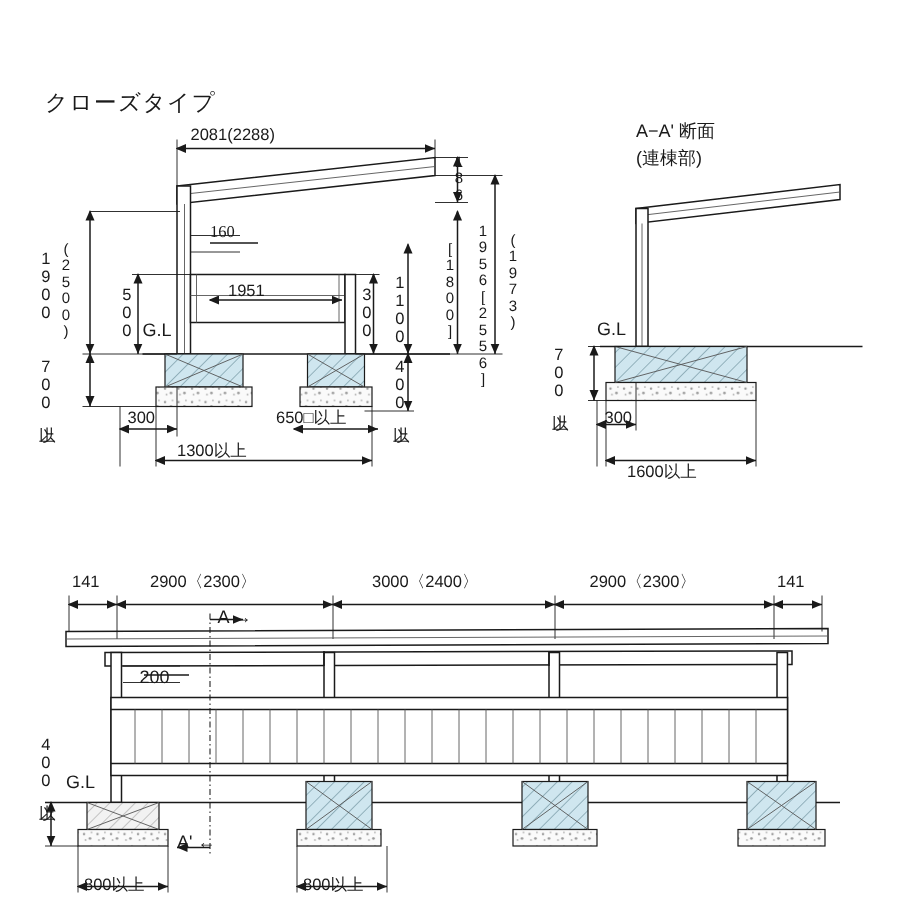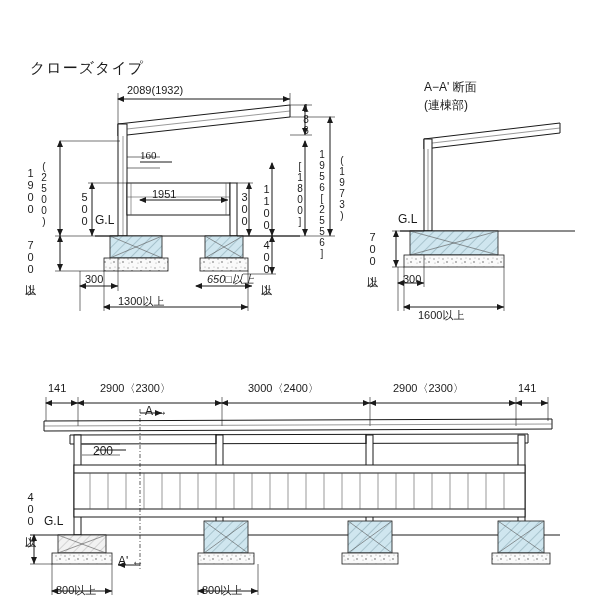--- a/index.html
+++ b/index.html
@@ -229,40 +229,40 @@
     <line class="ln-ext" x1="30" y1="533" x2="52" y2="533"></line>
 
     <line class="ln" x1="52" y1="560" x2="112" y2="560" marker-start="url(#arS)" marker-end="url(#ar)"></line>
     <line class="ln" x1="198" y1="560" x2="258" y2="560" marker-start="url(#arS)" marker-end="url(#ar)"></line>
     <line class="ln-ext" x1="52" y1="533" x2="52" y2="564"></line>
     <line class="ln-ext" x1="112" y1="533" x2="112" y2="564"></line>
     <line class="ln-ext" x1="198" y1="533" x2="198" y2="564"></line>
     <line class="ln-ext" x1="258" y1="533" x2="258" y2="564"></line>
   </svg>
 
-  <div class="lbl" style="left:127px;top:54px;">2089(1932)</div>
+  <div class="lbl" style="left:127px;top:54px;">2081(2288)</div>
   <div class="lbl vert" style="left:300px;top:72px;font-size:10px;">186</div>
   <div class="lbl" style="left:140px;top:119px;font-family:Liberation Serif, serif;">160</div>
   <div class="lbl" style="left:152px;top:158px;">1951</div>
 
   <div class="lbl vert" style="left:24px;top:136px;">1900</div>
   <div class="lbl vert sm" style="left:38px;top:130px;">(2500)</div>
   <div class="lbl vert" style="left:24px;top:208px;">700以上</div>
   <div class="lbl vert" style="left:78px;top:160px;">500</div>
   <div class="lbl" style="left:95px;top:183px;font-size:12px;">G.L</div>
 
   <div class="lbl vert" style="left:238px;top:160px;">300</div>
   <div class="lbl vert" style="left:260px;top:152px;">1100</div>
   <div class="lbl vert" style="left:260px;top:208px;">400以上</div>
   <div class="lbl vert sm" style="left:294px;top:130px;">[1800]</div>
   <div class="lbl vert sm" style="left:316px;top:118px;">1956[2556]</div>
   <div class="lbl vert sm" style="left:336px;top:124px;">(1973)</div>
 
   <div class="lbl" style="left:85px;top:243px;">300</div>
-  <div class="lbl" style="left:207px;top:243px;font-style:italic;">650□以上</div>
+  <div class="lbl" style="left:184px;top:243px;">650□以上</div>
   <div class="lbl" style="left:118px;top:265px;">1300以上</div>
 
   <div class="lbl" style="left:424px;top:50px;font-size:12px;">A−A' 断面</div>
   <div class="lbl" style="left:424px;top:68px;font-size:12px;">(連棟部)</div>
   <div class="lbl vert" style="left:366px;top:200px;">700以上</div>
   <div class="lbl" style="left:398px;top:182px;font-size:12px;">G.L</div>
   <div class="lbl" style="left:403px;top:243px;">300</div>
   <div class="lbl" style="left:418px;top:279px;">1600以上</div>
 
   <div class="lbl" style="left:48px;top:352px;">141</div>

